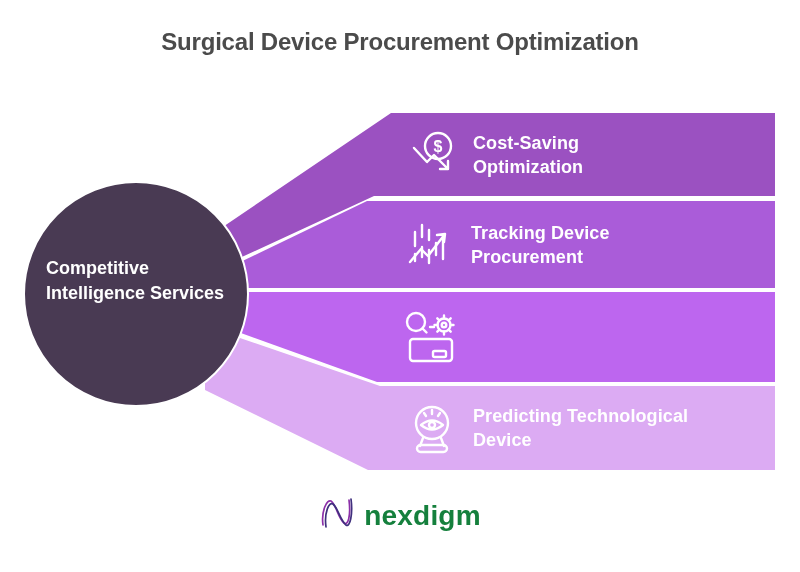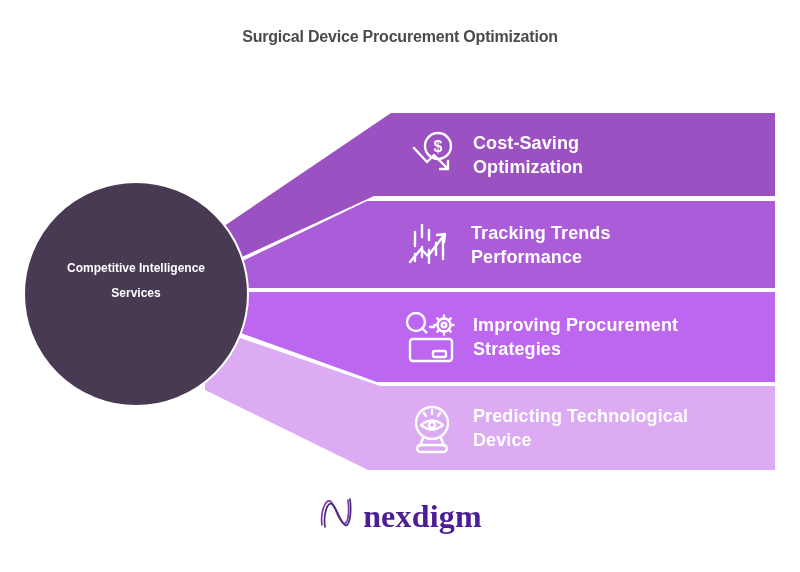--- a/index.html
+++ b/index.html
@@ -2,40 +2,40 @@
 <html><head>
 <meta charset="utf-8">
 <style>
   html,body { margin:0; padding:0; background:#ffffff; }
   .stage {
     position:relative; width:800px; height:572px; background:#ffffff;
     font-family:"Liberation Sans","DejaVu Sans",sans-serif; overflow:hidden;
   }
   .title {
     position:absolute; top:28px; left:0; right:0; text-align:center;
-    font-size:16px; font-weight:bold; color:#4b4b4b; letter-spacing:-0.2px;
+    font-size:24px; font-weight:bold; color:#4b4b4b; letter-spacing:-0.2px;
   }
   #diagram { position:absolute; left:0; top:0; }
   .center-label {
-    position:absolute; left:46px; top:256px; width:180px; text-align:center;
-    color:#ffffff; font-size:12px; font-weight:bold; line-height:25px;
+    position:absolute; left:46px; top:256px; width:180px; 
+    color:#ffffff; font-size:18px; font-weight:bold; line-height:25px;
   }
   .band-row {
     position:absolute; display:flex; align-items:center;
     color:#ffffff; font-weight:bold; font-size:18px; line-height:24px;
     letter-spacing:0.1px;
   }
   .band-row .icon { flex:0 0 auto; margin-right:14px; }
   .band-row .icon svg { display:block; }
   .label-wrap { max-width:218px; }
   .footer {
     position:absolute; left:0; right:0; top:496px;
     display:flex; justify-content:center; align-items:center; gap:9px;
   }
-  .brand { font-size:32px; font-weight:bold; color:#4c1d95; letter-spacing:0.2px;font-family:Liberation Serif, serif; }
+  .brand { font-size:28px; font-weight:bold; color:#15803d; letter-spacing:0.2px; }
   .iconset { stroke:#ffffff; fill:none; stroke-width:2.4; stroke-linecap:round; stroke-linejoin:round; }
 </style>
 </head>
 <body>
 
 <div class="stage">
 
   <div class="title">Surgical Device Procurement Optimization</div>
 
   <svg id="diagram" width="800" height="572" viewBox="0 0 800 572">
@@ -59,37 +59,36 @@
     <span class="label-wrap">Cost-Saving Optimization</span>
   </div>
 
   <div class="band-row" style="left:405px; top:201px; height:87px;">
     <span class="icon">
       <svg width="52" height="52" viewBox="0 0 52 52" class="iconset" stroke-width="2.2">
         <path d="M10 13 V27 M17 6 V18 M24 11 V21 M10 35 V42 M17 28 V38 M24 31 V44 M31 24 V36 M38 20 V40"></path>
         <path d="M5 43 L16 30 L23 37 L40 15 M40 15 L32 16 M40 15 L39 23"></path>
       </svg>
     </span>
-    <span class="label-wrap">Tracking Trends Performance</span>
+    <span class="label-wrap">Tracking Device Procurement</span>
   </div>
 
   <div class="band-row" style="left:403px; top:292px; height:90px;">
     <span class="icon">
       <svg width="56" height="56" viewBox="0 0 56 56" class="iconset" stroke-width="2.3">
         <circle cx="13" cy="13" r="9"></circle>
         <path d="M19.5 19.5 L23.5 23.5"></path>
         <path d="M27 18 H31"></path>
         <circle cx="41" cy="16" r="6.5"></circle>
         <circle cx="41" cy="16" r="2.3"></circle>
         <path d="M50.5 16 L47.5 16 M47.7 22.7 L45.6 20.6 M41 25.5 L41 22.5 M34.3 22.7 L36.4 20.6 M31.5 16 L34.5 16 M34.3 9.3 L36.4 11.4 M41 6.5 L41 9.5 M47.7 9.3 L45.6 11.4"></path>
         <rect x="7" y="30" width="42" height="22" rx="3"></rect>
         <rect x="30" y="42" width="13" height="6" rx="1.5"></rect>
       </svg>
     </span>
-    <span class="label-wrap">Improving Procurement Strategies</span>
   </div>
 
   <div class="band-row" style="left:405px; top:386px; height:84px;">
     <span class="icon">
       <svg width="54" height="54" viewBox="0 0 54 54" class="iconset" stroke-width="2.3">
         <circle cx="27" cy="22" r="16"></circle>
         <path d="M16 24 Q27 15 38 24 Q27 33 16 24 Z"></path>
         <circle cx="27" cy="24" r="3"></circle>
         <path d="M19 12 L21 15 M27 9 V13 M35 12 L33 15"></path>
         <path d="M18 37 L15 45 M36 37 L39 45"></path>

